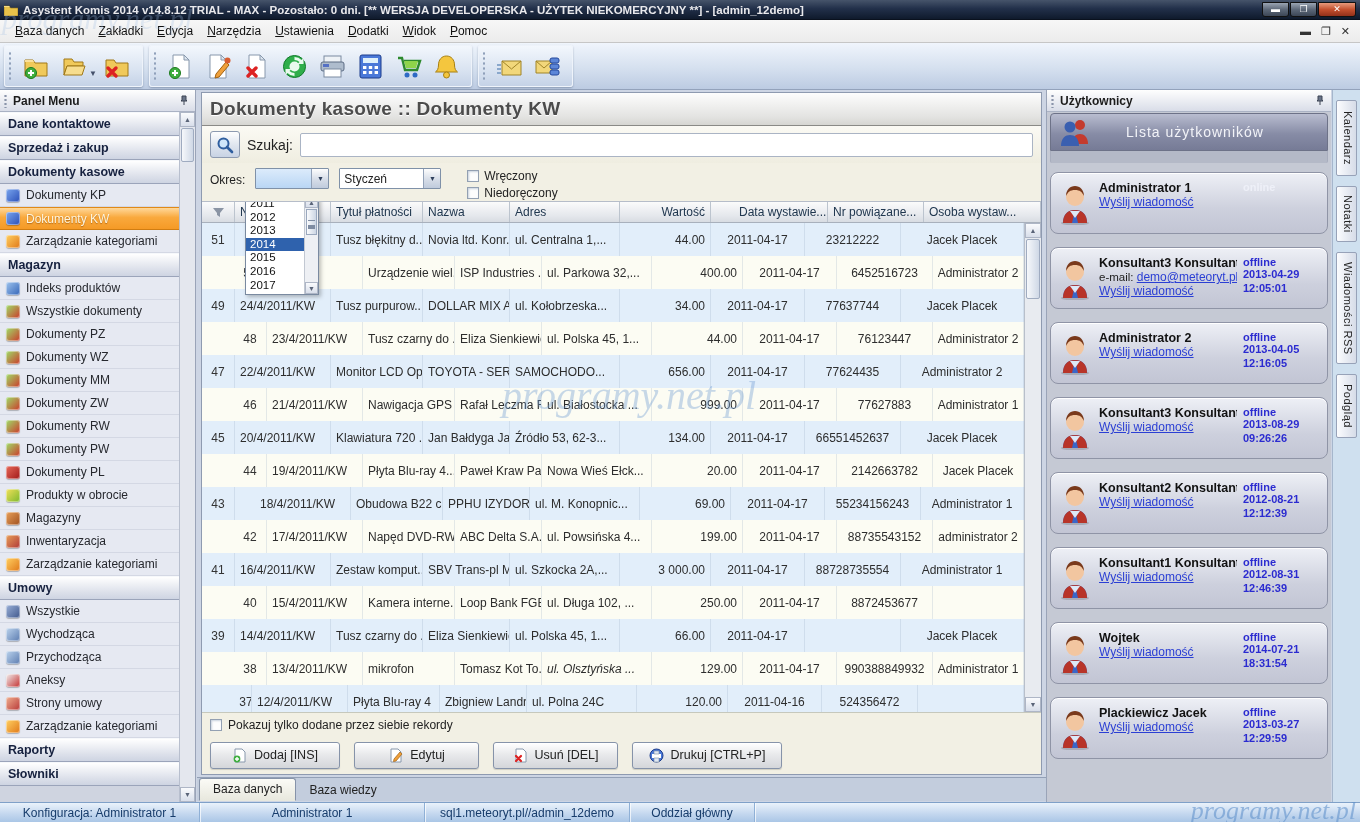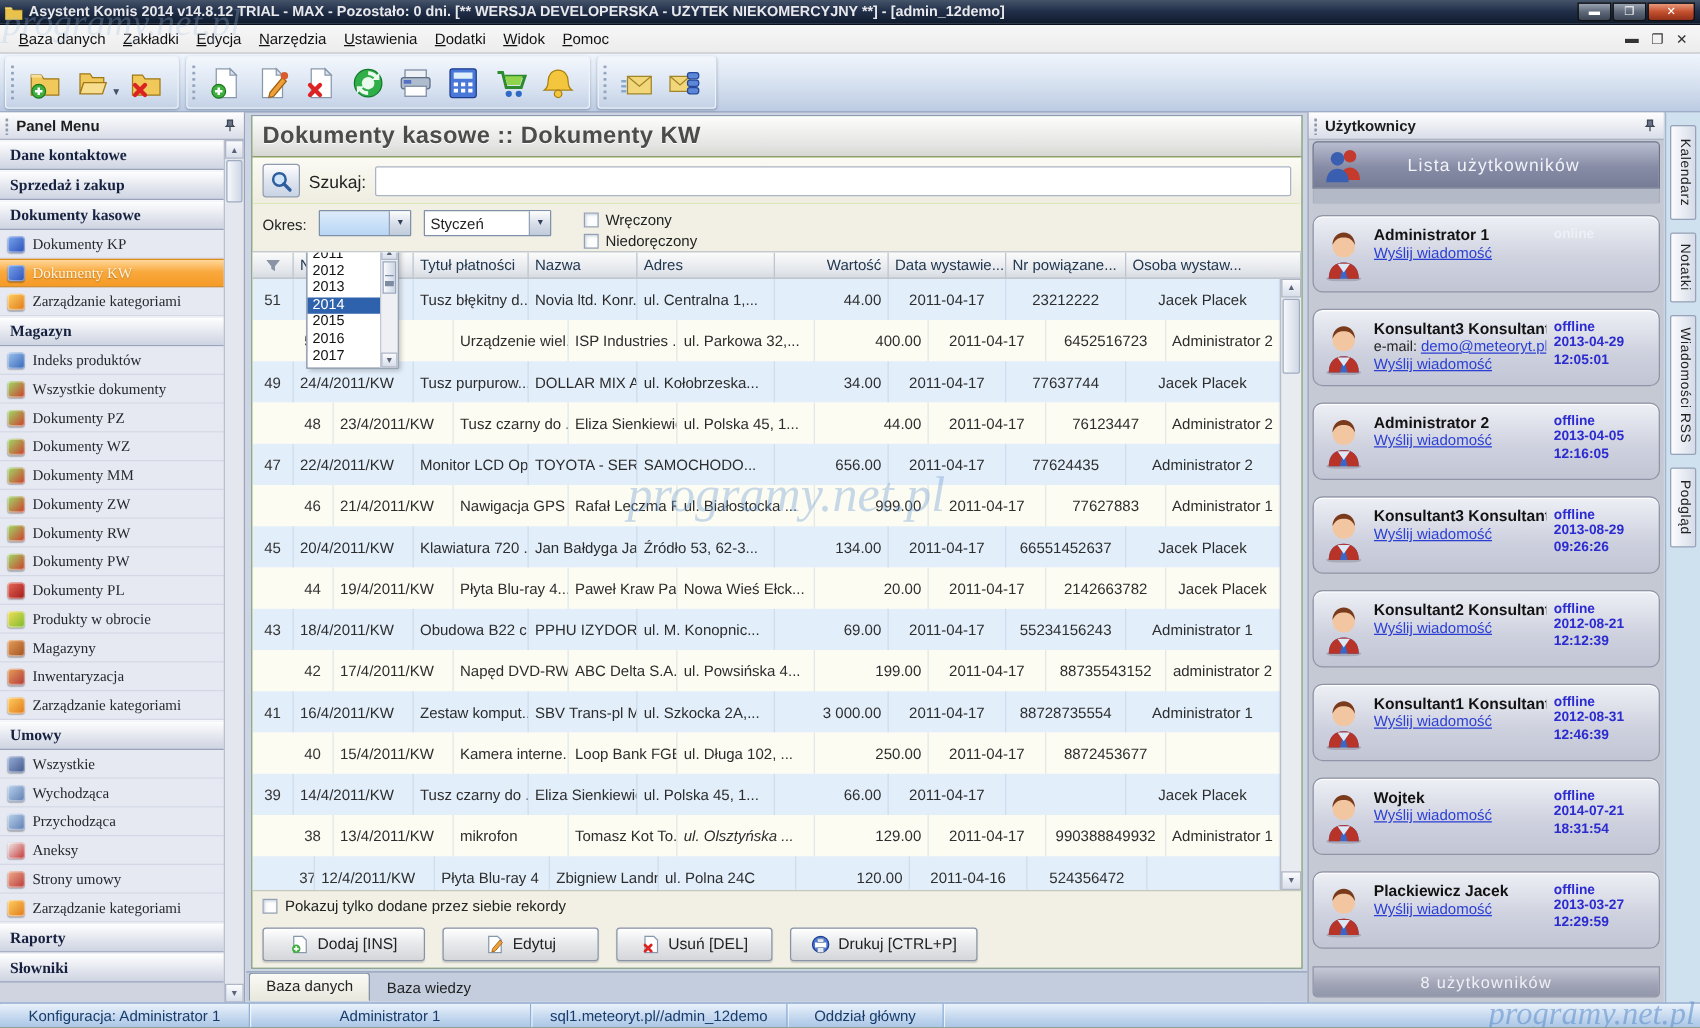--- a/index.html
+++ b/index.html
@@ -51,21 +51,21 @@
   
   .workspace { position:absolute; left:0; top:90px; width:1360px; height:712px; }
   
   .left-panel { position:absolute; left:0; top:0; width:196px; height:712px; background:#cfd4e0;
     border-right:1px solid #9aa4b8; display:flex; flex-direction:column; }
   .panel-head { height:22px; background:linear-gradient(#fefefe,#d9dde8); border-bottom:1px solid #aab2c4;
     display:flex; align-items:center; font-weight:bold; color:#1c1c1c; }
   .grip-dots { width:5px; height:14px; margin:0 5px 0 3px;
     background-image:radial-gradient(circle,#8a94aa 1px,transparent 1.3px); background-size:5px 4px; }
   .pin { margin-left:auto; margin-right:6px; }
-  .panel-body { flex:1; position:relative; overflow:hidden;font-family:Liberation Serif, serif; }
+  .panel-body { flex:1; position:relative; overflow:hidden; }
   .panel-list { position:absolute; left:0; top:0; width:180px; }
   .side-scroll { position:absolute; right:0; top:0; width:16px; height:100%; background:#e4e7ee; border-left:1px solid #b8bfce; }
   .sb-arrow { height:15px; display:flex; align-items:center; justify-content:center; font-size:7px; color:#5a6478;
     background:linear-gradient(#fafbfd,#d8deea); border:1px solid #aeb6c6; }
   .sb-arrow.bottom { position:absolute; bottom:0; width:100%; }
   .sb-thumb { margin:1px; height:34px; background:linear-gradient(90deg,#f6f8fb,#cfd8e6); border:1px solid #9fabc0; border-radius:2px; }
   .sec-head { height:24px; display:flex; align-items:center; padding-left:8px; font-weight:bold; color:#16213f;
     background:linear-gradient(#ffffff,#dce0ea 70%,#ced4e2); border-top:1px solid #f6f8fb; border-bottom:1px solid #9ba4ba; font-size:12.5px; }
   .sec-item { height:23px; display:flex; align-items:center; gap:6px; padding-left:6px; color:#26282e;
     background:#e6e9f2; border-bottom:1px solid #d4d8e4; cursor:default; }
@@ -487,21 +487,21 @@
               <div class="th" style="width: 33px; flex: 0 0 auto; justify-content: center;">
                 <svg width="11" height="9" viewBox="0 0 11 9">
                   <path d="M0 0h11L7 5v4L4 7V5z" fill="#8a94a4"></path>
                 </svg>
               </div>
               <div class="th" style="width: 96px; flex: 0 0 auto;">Nr dokumentu</div>
               <div class="th" style="width: 92px; flex: 0 0 auto;">Tytuł płatności</div>
               <div class="th" style="width: 87px; flex: 0 0 auto;">Nazwa</div>
               <div class="th" style="width: 110px; flex: 0 0 auto;">Adres</div>
               <div class="th" style="width: 91px; flex: 0 0 auto; justify-content: flex-end;">Wartość</div>
-              <div class="th" style="width: 94px; flex: 0 0 auto;">Data wystawie...</div>
+              <div class="th" style="width: 94px; flex: 0 0 auto; margin-left: 23px;">Data wystawie...</div>
               <div class="th" style="width: 96px; flex: 0 0 auto;">Nr powiązane...</div>
               <div class="th" style="width: 97px; flex: 1 1 0%;">Osoba wystaw...</div>
             </div>
           <div class="tbody" id="tbody">
               <div class="trow blue">
                 <div class="td c num" style="width: 33px; flex: 0 0 auto;">51</div>
                 <div class="td " style="width: 96px; flex: 0 0 auto;"></div>
                 <div class="td " style="width: 92px; flex: 0 0 auto;">Tusz błękitny d...</div>
                 <div class="td " style="width: 87px; flex: 0 0 auto;">Novia ltd. Konr...</div>
                 <div class="td " style="width: 110px; flex: 0 0 auto;">ul. Centralna 1,...</div>
@@ -582,21 +582,21 @@
                 <div class="td " style="width: 92px; flex: 0 0 auto;">Płyta Blu-ray 4...</div>
                 <div class="td " style="width: 87px; flex: 0 0 auto;">Paweł Kraw Pa...</div>
                 <div class="td " style="width: 110px; flex: 0 0 auto;">Nowa Wieś Ełck...</div>
                 <div class="td r" style="width: 91px; flex: 0 0 auto;">20.00</div>
                 <div class="td c" style="width: 94px; flex: 0 0 auto;">2011-04-17</div>
                 <div class="td c" style="width: 96px; flex: 0 0 auto;">2142663782</div>
                 <div class="td c" style="width: 97px; flex: 1 1 0%;">Jacek Placek</div>
               </div>
               <div class="trow blue">
                 <div class="td c num" style="width: 33px; flex: 0 0 auto;">43</div>
-                <div class="td " style="width: 96px; flex: 0 0 auto;">18/4/2011/KW</div>
+                <div class="td " style="width: 96px; flex: 0 0 auto; margin-left: 20px;">18/4/2011/KW</div>
                 <div class="td " style="width: 92px; flex: 0 0 auto;">Obudowa B22 c...</div>
                 <div class="td " style="width: 87px; flex: 0 0 auto;">PPHU IZYDOR ...</div>
                 <div class="td " style="width: 110px; flex: 0 0 auto;">ul. M. Konopnic...</div>
                 <div class="td r" style="width: 91px; flex: 0 0 auto;">69.00</div>
                 <div class="td c" style="width: 94px; flex: 0 0 auto;">2011-04-17</div>
                 <div class="td c" style="width: 96px; flex: 0 0 auto;">55234156243</div>
                 <div class="td c" style="width: 97px; flex: 1 1 0%;">Administrator 1</div>
               </div>
               <div class="trow plain">
                 <div class="td c num" style="width: 33px; flex: 0 0 auto;">42</div>
@@ -885,23 +885,20 @@
                 </svg></div>
               <div class="uc-mid"><div class="uc-name">Plackiewicz Jacek</div><a class="uc-link">Wyślij wiadomość</a></div>
               <div class="uc-right">
                 <div class="offline">offline</div>
                 <div class="dt">2013-03-27</div>
                 <div class="dt">12:29:59</div>
               </div>
             </div>
           </div>
       </div>
-      <div class="rp-footer">
-        <span>8 użytkowników</span>
-      </div>
     </div>
 
     <div class="side-tabs" id="side-tabs">
         <span class="vtab" style="height: 76px;">Kalendarz</span>
         <span class="vtab" style="height: 56px;">Notatki</span>
         <span class="vtab" style="height: 112px;">Wiadomości RSS</span>
         <span class="vtab" style="height: 64px;">Podgląd</span>
       </div>
   </div>
 

